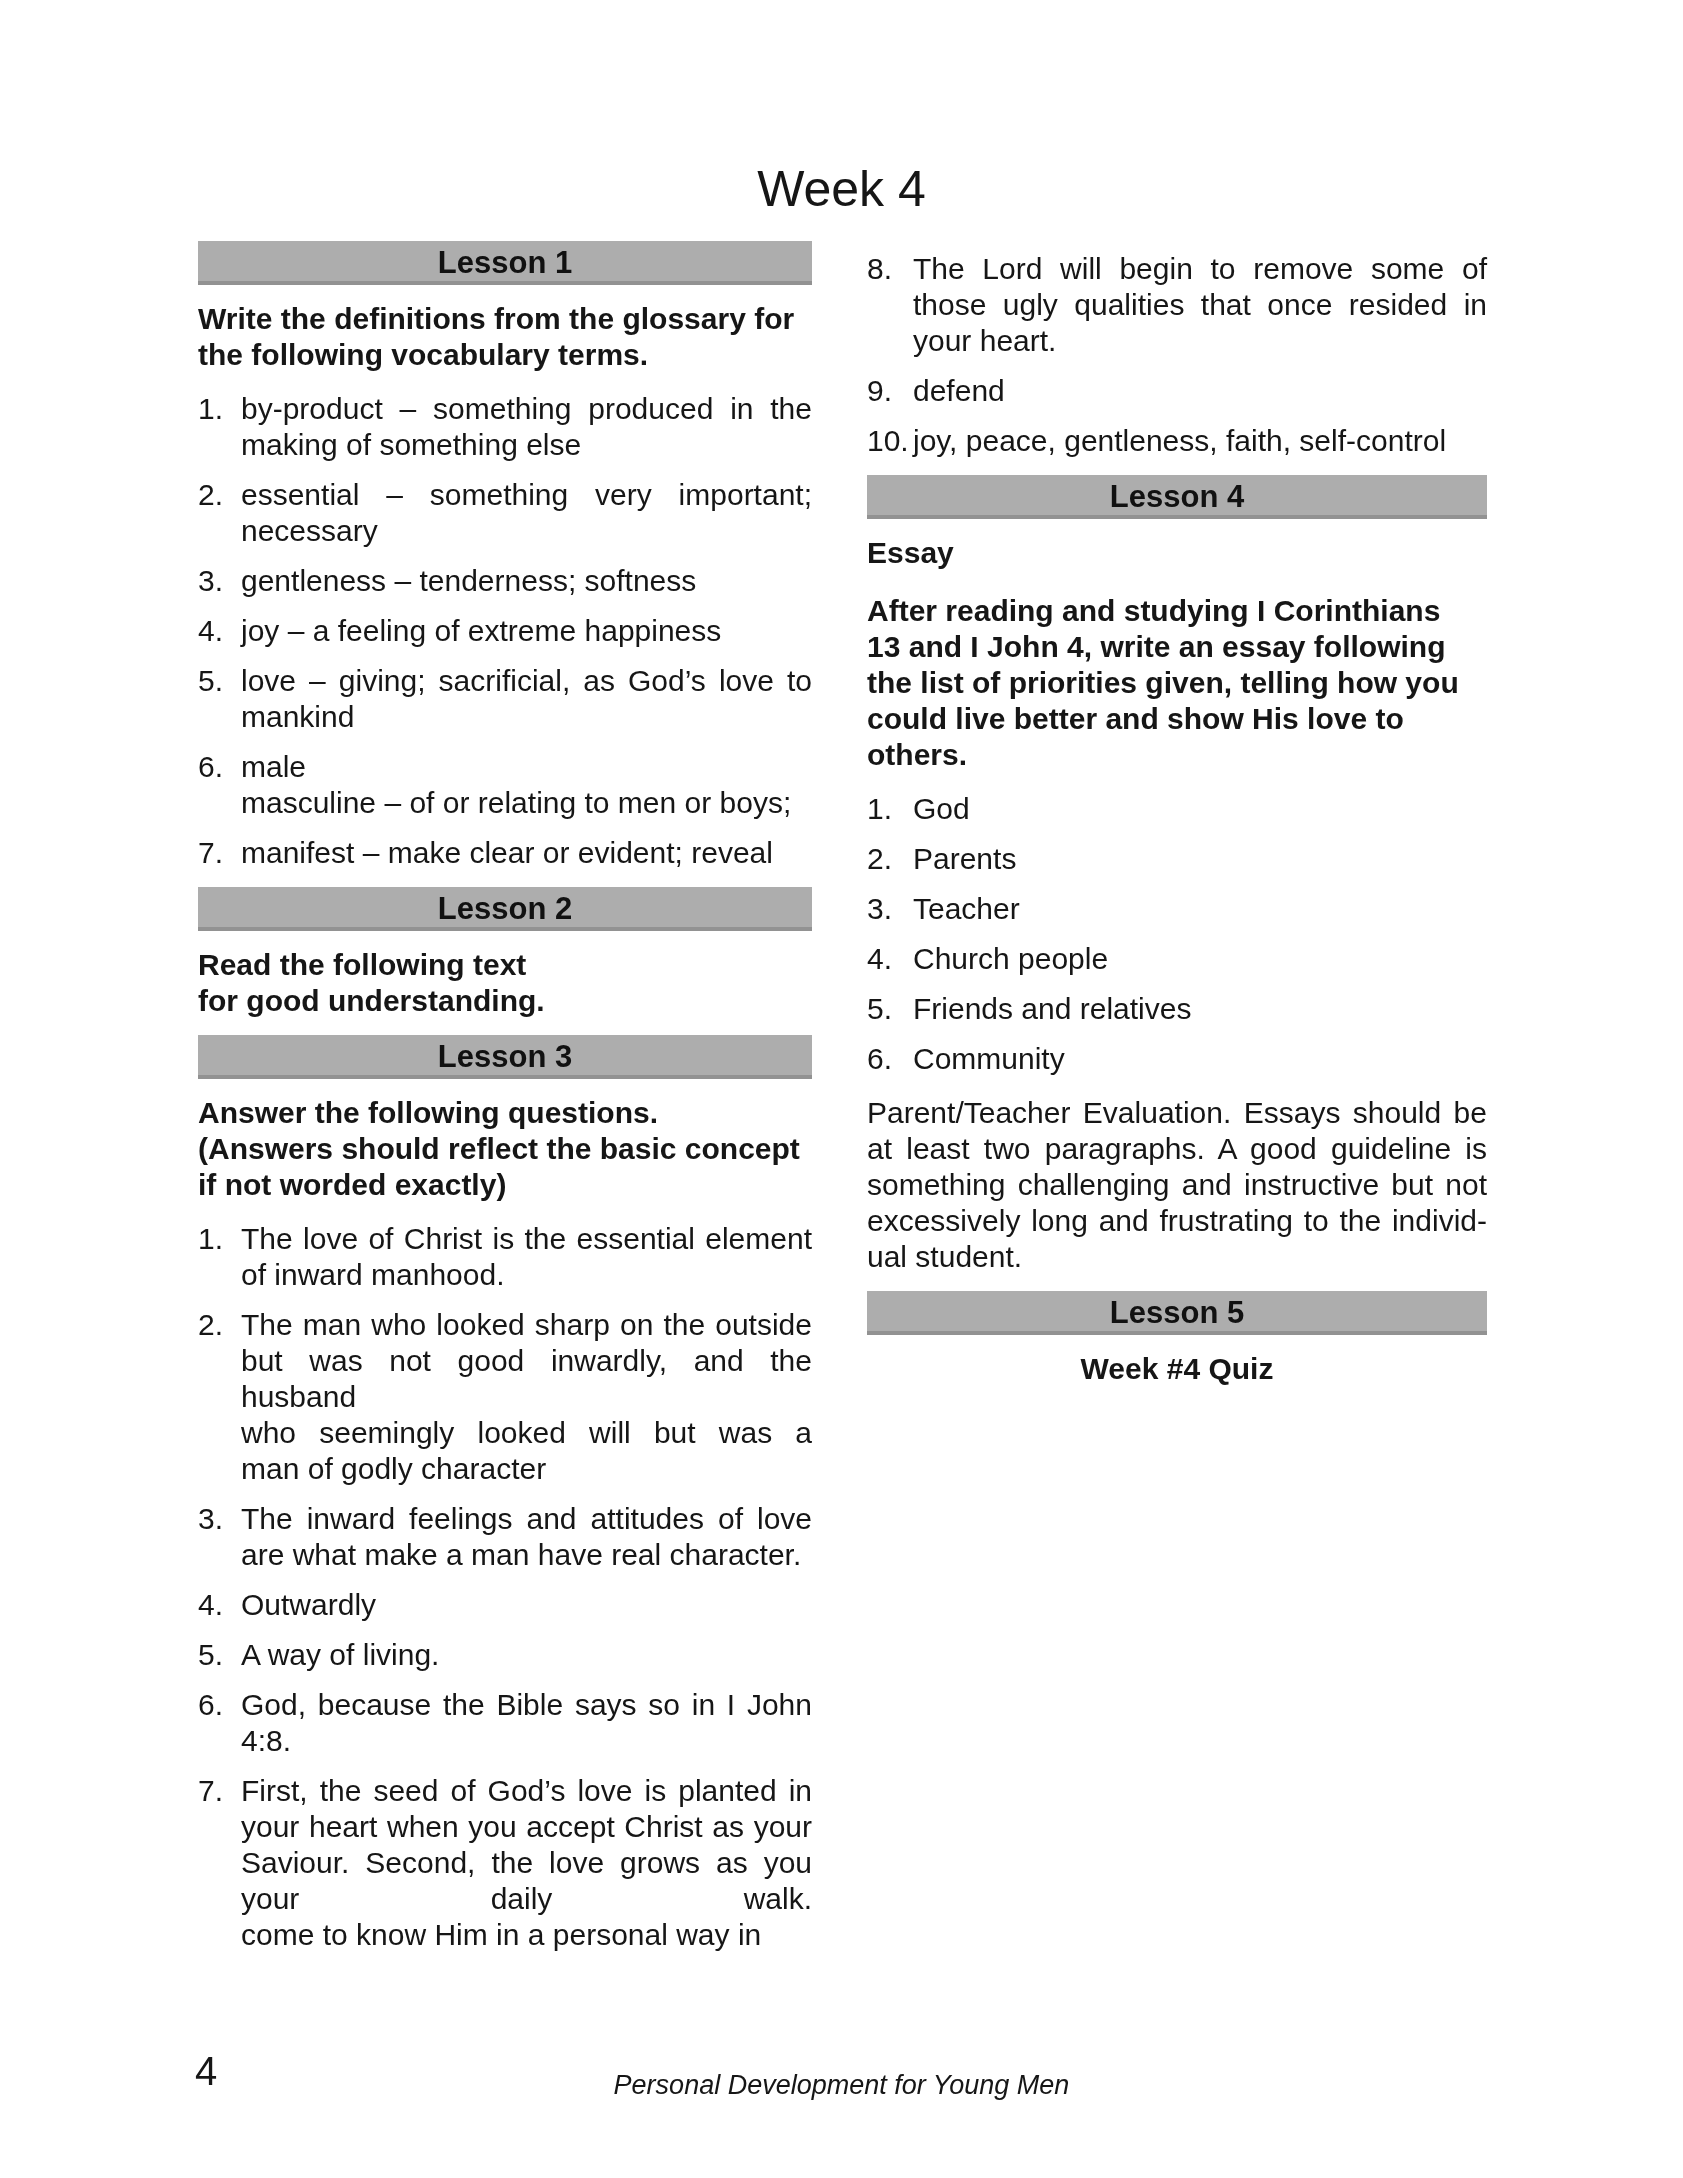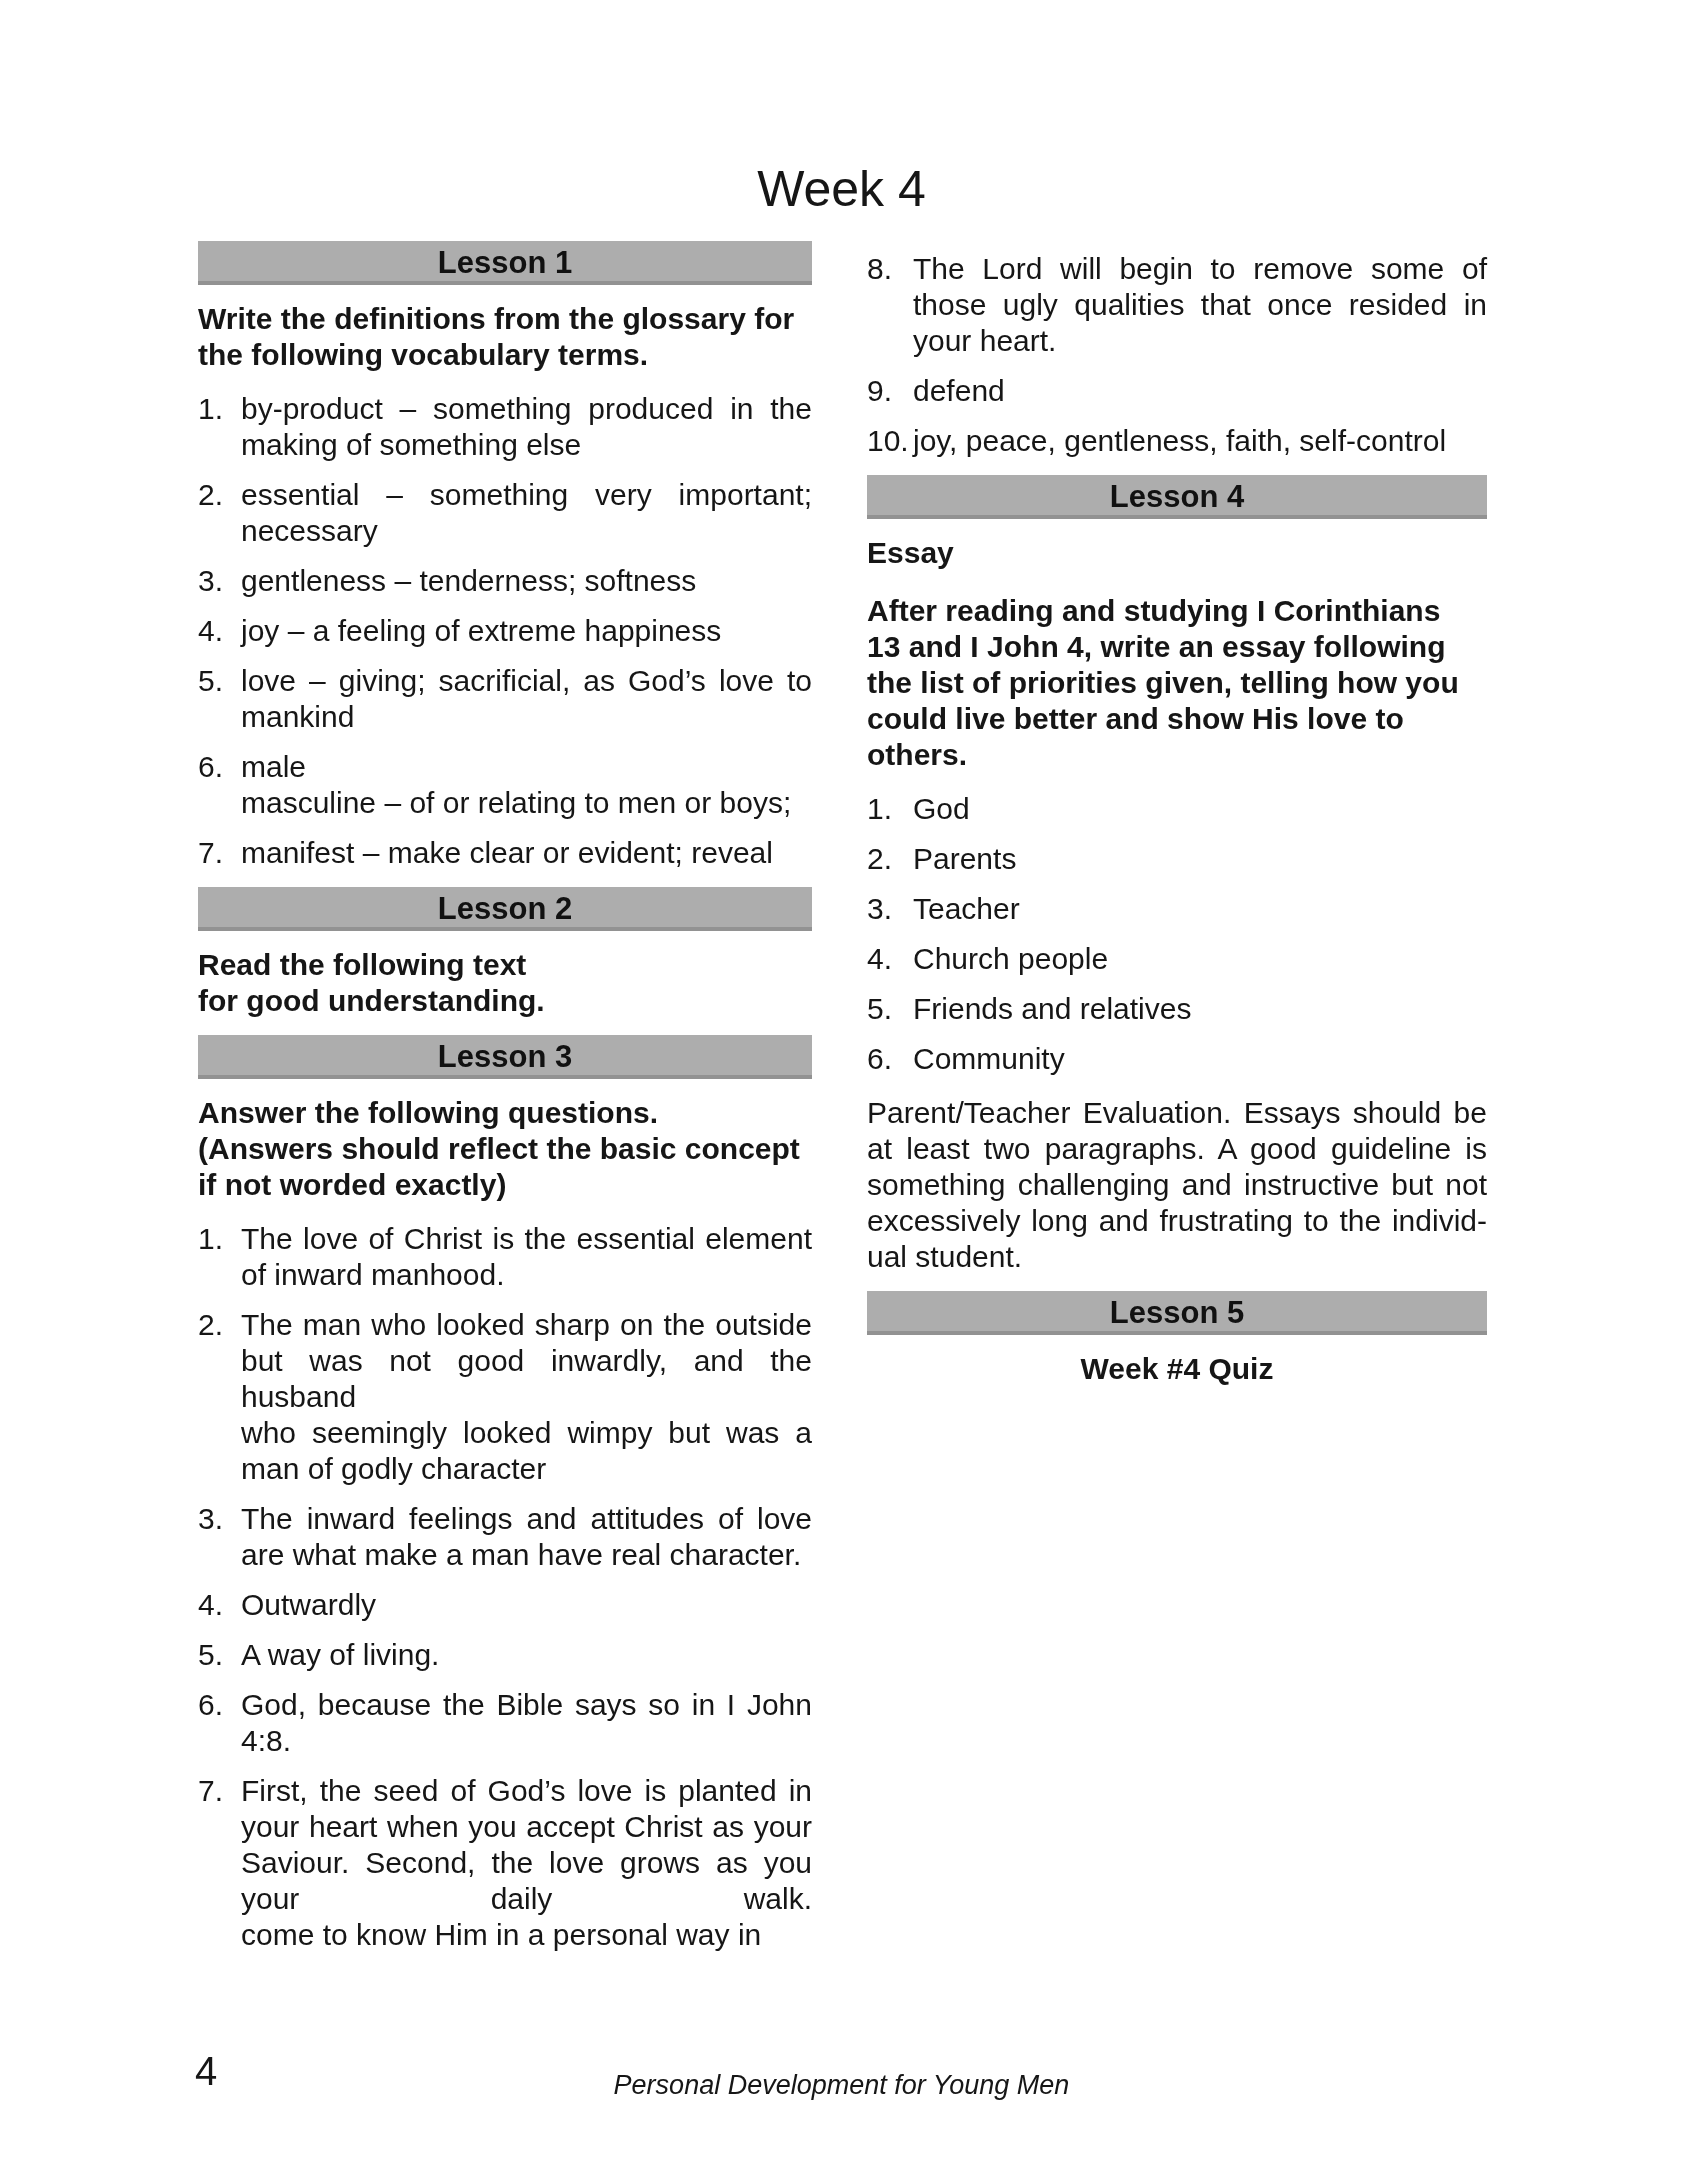--- a/index.html
+++ b/index.html
@@ -136,21 +136,21 @@
             <div class="tline">The love of Christ is the essential element</div>
             <div class="tline">of inward manhood.</div>
           </div>
   </div>
 
   <div class="item">
     <div class="num">2.</div>
     <div class="txt">
             <div class="tline">The man who looked sharp on the outside</div>
             <div class="tline">but was not good inwardly, and the husband</div>
-            <div class="tline">who seemingly looked wimpy but was a</div>
+            <div class="tline">who seemingly looked will but was a</div>
             <div class="tline">man of godly character</div>
           </div>
   </div>
 
   <div class="item">
     <div class="num">3.</div>
     <div class="txt">
             <div class="tline">The inward feelings and attitudes of love</div>
             <div class="tline">are what make a man have real character.</div>
           </div>

